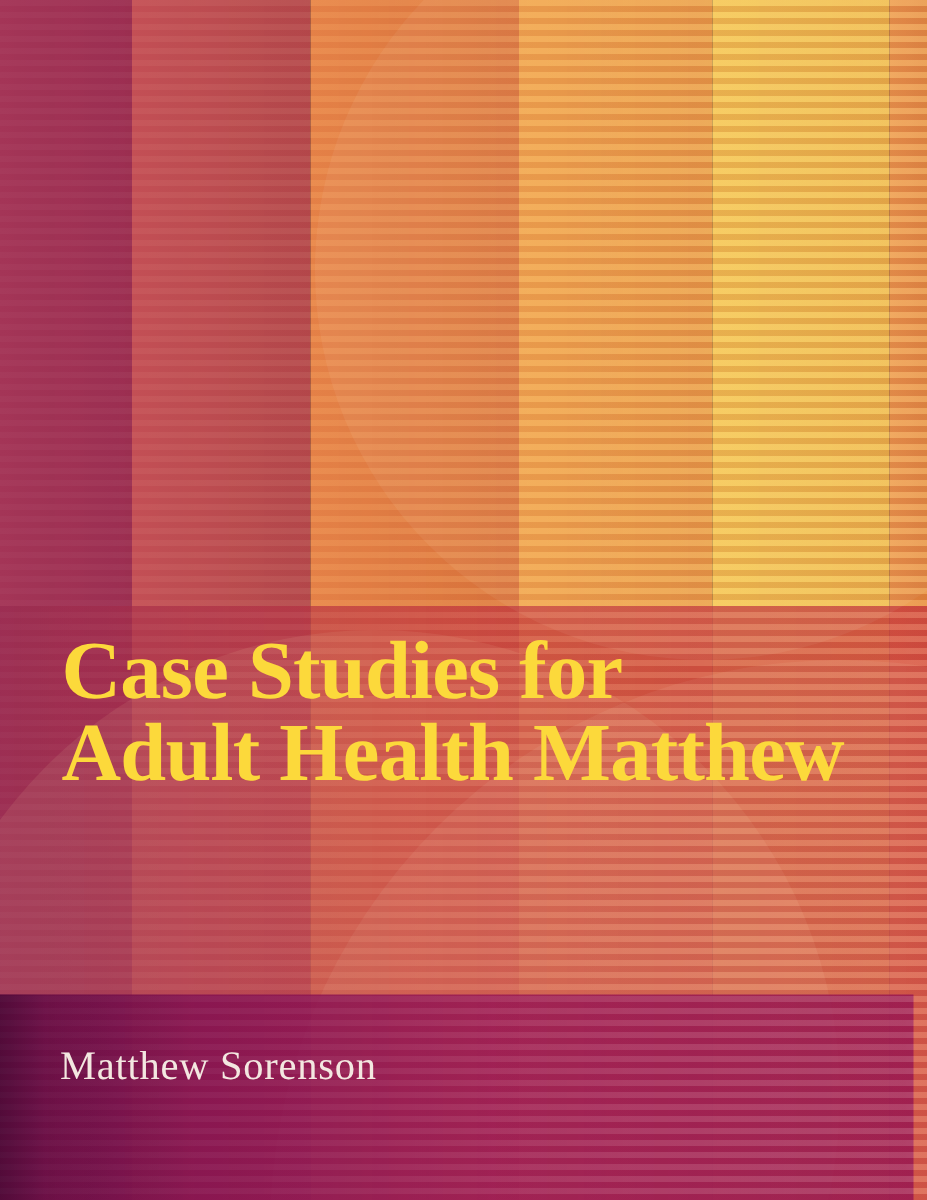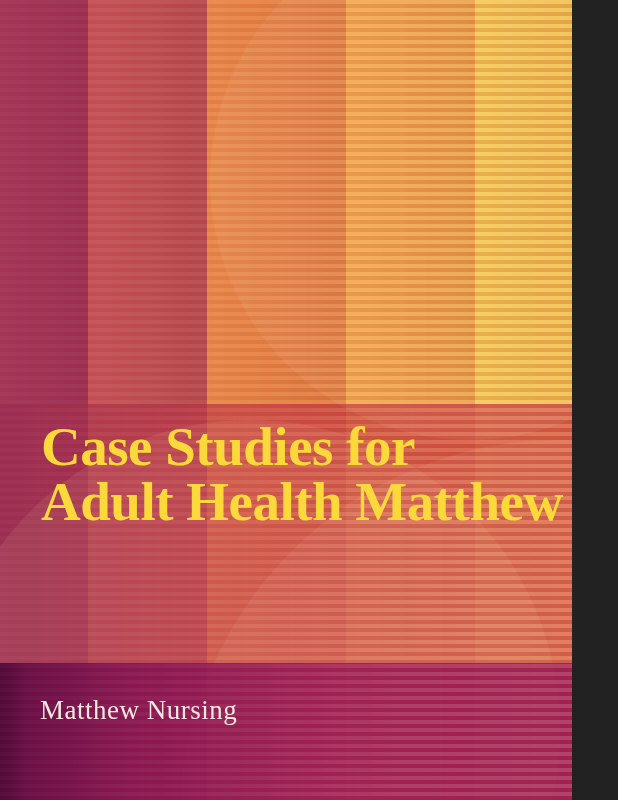--- a/index.html
+++ b/index.html
@@ -1,18 +1,18 @@
 <!DOCTYPE html>
 <html style="--title-yellow: #fcd93b; --author-white: #f3e7e0; --mid-left: rgba(150,42,80,0.55); --mid-mid: rgba(195,55,68,0.66); --mid-right: rgba(208,60,66,0.72); --bottom-left: rgba(118,14,78,0.90); --bottom-right: rgba(152,22,88,0.84); --scan-light: rgba(255,235,208,0.16); --scan-dark: rgba(150,28,48,0.16); --circle-warm: rgba(250,210,170,0.10); --circle-soft: rgba(255,235,210,0.07);"><head>
 <meta charset="utf-8">
 <style>
   html,body{margin:0;padding:0;background:#222;}
   .cover{
     position:relative;
-    width:572px;height:800px;
+    width:618px;height:800px;
     overflow:hidden;
     font-family:"Liberation Serif","DejaVu Serif",serif;
   }
   
   .stripes{position:absolute;inset:0;display:flex;flex-direction:row;z-index:1;}
   .stripe{height:100%;flex:0 0 auto;}
   
   .band-mid{
     position:absolute;left:0;right:0;top:404px;bottom:0;z-index:2;
     background:linear-gradient(90deg,var(--mid-left) 0%,var(--mid-mid) 45%,var(--mid-right) 100%);
@@ -78,16 +78,16 @@
   <div class="band-bottom"></div>
 
   <div class="scanlines"></div>
 
   <div class="title-block">
     <div>Case Studies for</div>
     <div>Adult Health Matthew</div>
   </div>
 
   <div class="authors-block">
-    <div>Matthew Nursing</div>
+    <div>Matthew Sorenson</div>
   </div>
 
 </div>
 
 </body></html>

